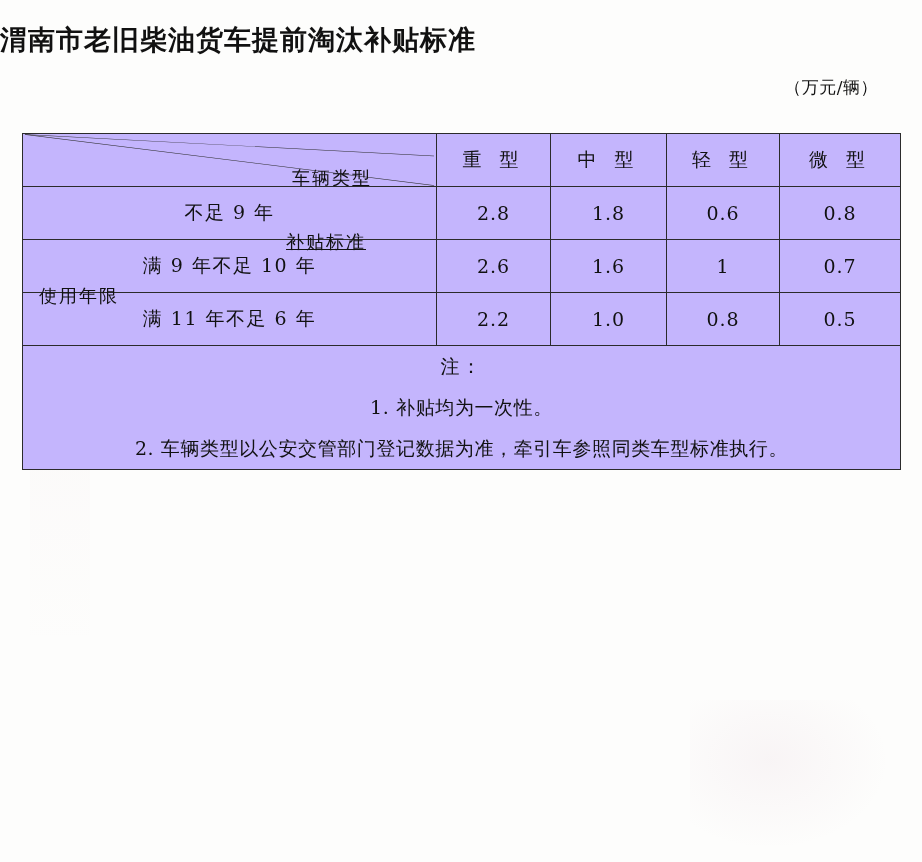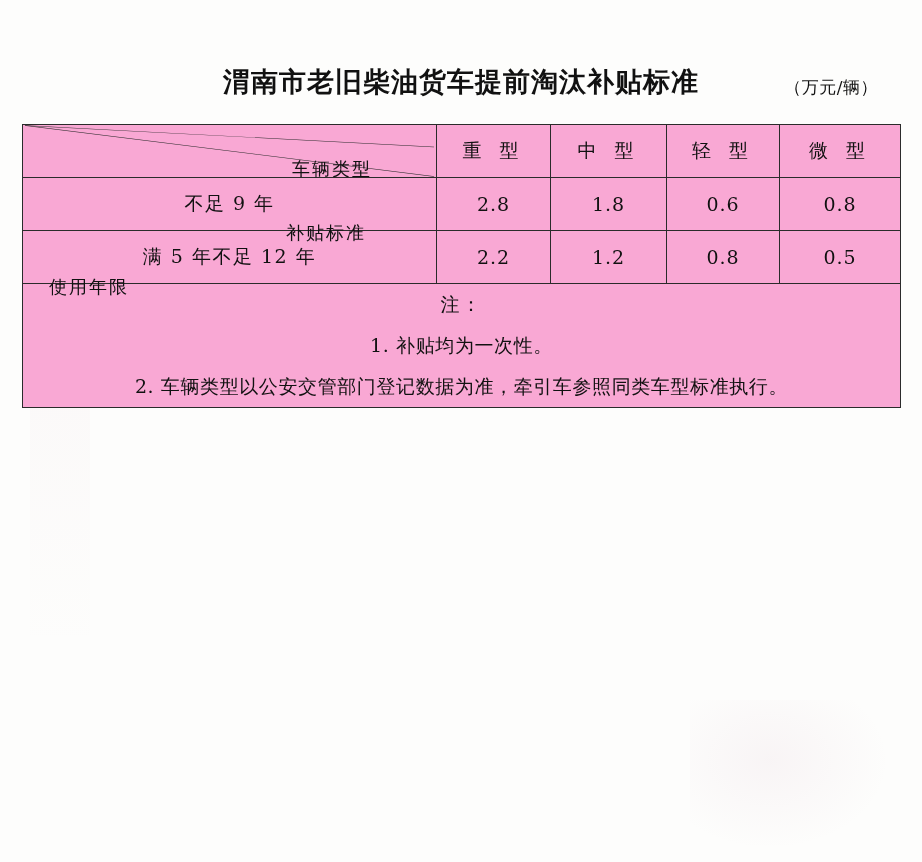--- a/index.html
+++ b/index.html
@@ -38,26 +38,25 @@
   .smudge.c {
     left: 540px; top: 130px; width: 90px; height: 120px;
     background: radial-gradient(ellipse at 50% 50%, rgba(170,170,190,0.45), rgba(255,255,255,0) 70%);
   }
 
   .doc-title {
     position: absolute;
     top: 22px;
     left: 0;
     width: 922px;
-    text-align: center;
+    text-align: left;
     font-size: 27px;
     font-weight: bold;
     letter-spacing: 1px;
     font-family: "DejaVu Serif", "Liberation Serif", serif;
-    margin-top: 42px;
   }
 
   .unit-note {
     position: absolute;
     top: 76px;
     right: 44px;
     font-size: 17px;
     letter-spacing: 0.5px;
   }
 
@@ -65,21 +64,22 @@
     position: absolute;
     left: 22px;
     top: 124px;
     width: 878px;
   }
 
   table.main {
     border-collapse: collapse;
     width: 878px;
     table-layout: fixed;
-    background: #f9a8d4;
+    background: #c4b5fd;
+    margin-top: 9px;
   }
   table.main td {
     border: 1.6px solid #2b2b2b;
     padding: 0;
     font-size: 19px;
     text-align: center;
     vertical-align: middle;
     height: 52px;
   }
 
@@ -95,22 +95,22 @@
     width: 100%;
     height: 100%;
   }
   .corner-label {
     position: absolute;
     font-size: 18px;
     letter-spacing: 2px;
     white-space: nowrap;
   }
   .corner-label.l1 { right: 64px; top: 32px; }
-  .corner-label.l2 { right: 70px; top: 96px; }
-  .corner-label.l3 { left: 26px; top: 150px; }
+  .corner-label.l2 { right: 70px; top: 96px; text-decoration: underline; }
+  .corner-label.l3 { left: 16px; top: 150px; }
 
   td.cat-head {
     font-size: 20px;
     letter-spacing: 6px;
     font-weight: normal;
     padding-left: 6px;
   }
 
   td.row-label {
     font-size: 19px;
@@ -173,26 +173,33 @@
         </tr>
 
         <tr>
           <td class="row-label">不足 9 年</td>
           <td class="val">2.8</td>
           <td class="val">1.8</td>
           <td class="val">0.6</td>
           <td class="val">0.8</td>
         </tr>
 
-
-
-        <tr>
-          <td class="row-label">满 5 年不足 12 年</td>
+        <tr>
+          <td class="row-label">满 9 年不足 10 年</td>
+          <td class="val">2.6</td>
+          <td class="val">1.6</td>
+          <td class="val">1</td>
+          <td class="val">0.7</td>
+        </tr>
+
+
+        <tr>
+          <td class="row-label">满 11 年不足 6 年</td>
           <td class="val">2.2</td>
-          <td class="val">1.2</td>
+          <td class="val">1.0</td>
           <td class="val">0.8</td>
           <td class="val">0.5</td>
         </tr>
 
 
         <tr>
           <td class="notes" colspan="5">
             <div class="note-line first">注：</div>
             <div class="note-line">1. 补贴均为一次性。</div>
             <div class="note-line">2. 车辆类型以公安交管部门登记数据为准，牵引车参照同类车型标准执行。</div>

